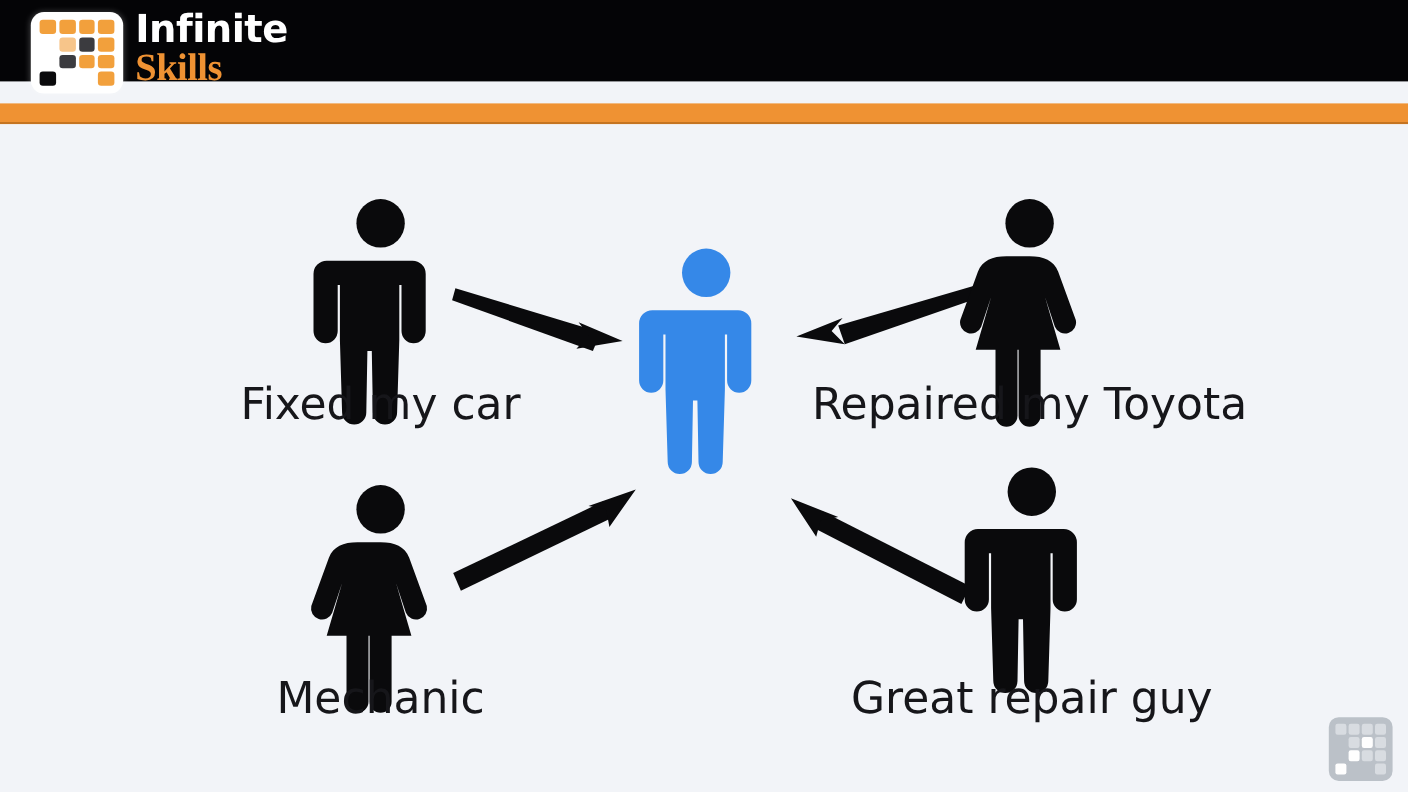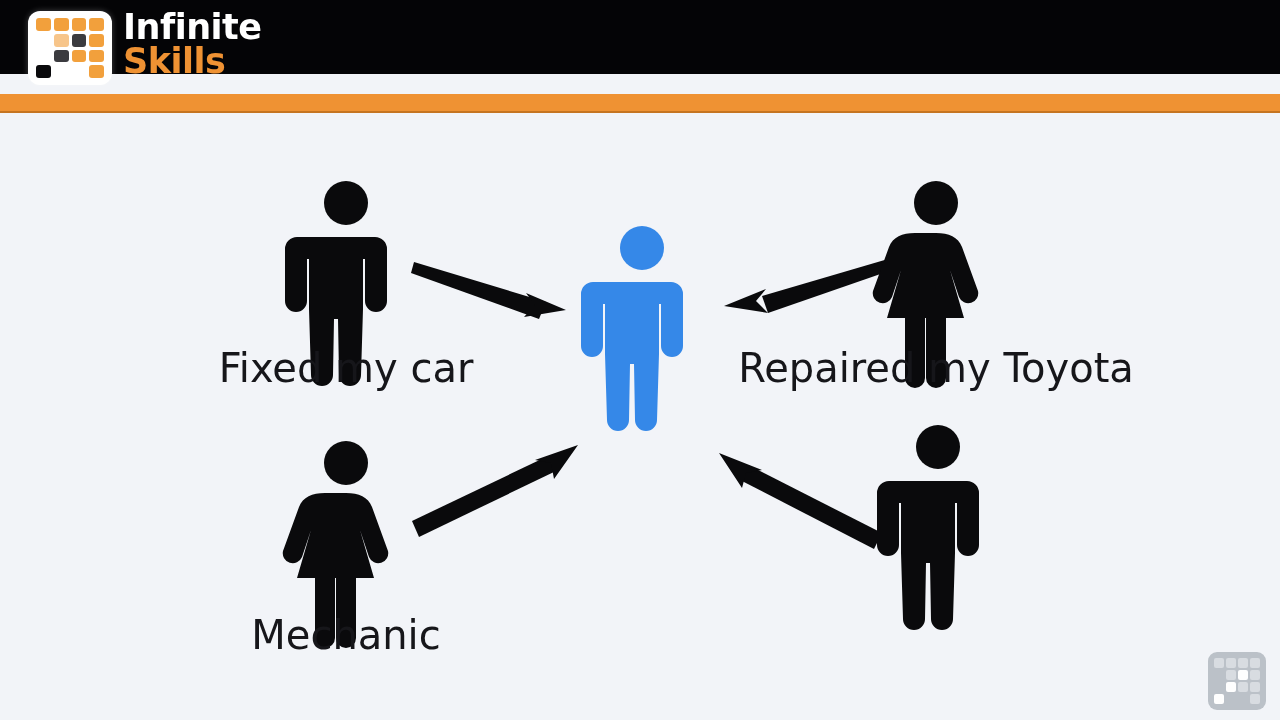--- a/index.html
+++ b/index.html
@@ -83,20 +83,21 @@
     font-size: 35px;
     font-weight: bold;
     letter-spacing: -0.5px;
   }
   .logo-line2 {
     display: block;
     color: #ef9233;
     font-size: 35px;
     font-weight: bold;
     letter-spacing: -0.5px;
+    font-family: Liberation Serif, serif;
   }
 
   
   .canvas {
     position: absolute;
     left: 0; top: 113px;
     width: 1280px;
     height: 607px;
     background: #f2f4f8;
   }
@@ -238,20 +239,21 @@
         <use href="#fig-male" x="895" y="312" fill="#0a0a0c"></use>
       </g>
       <g>
         <use href="#fig-male" x="599" y="113" fill="#3588e8"></use>
       </g>
     </svg>
 
     <div class="node-label" style="left:346px; top:232px;">Fixed my car</div>
     <div class="node-label" style="left:936px; top:232px;">Repaired my Toyota</div>
     <div class="node-label" style="left:346px; top:499px;">Mechanic</div>
+    <div class="node-label" style="left:938px; top:499px;">Great repair guy</div>
 
   </div>
 
   <div class="watermark">
     <div class="wm-grid">
       <div class="wm-tile l"></div>
       <div class="wm-tile l"></div>
       <div class="wm-tile l"></div>
       <div class="wm-tile l"></div>
 

